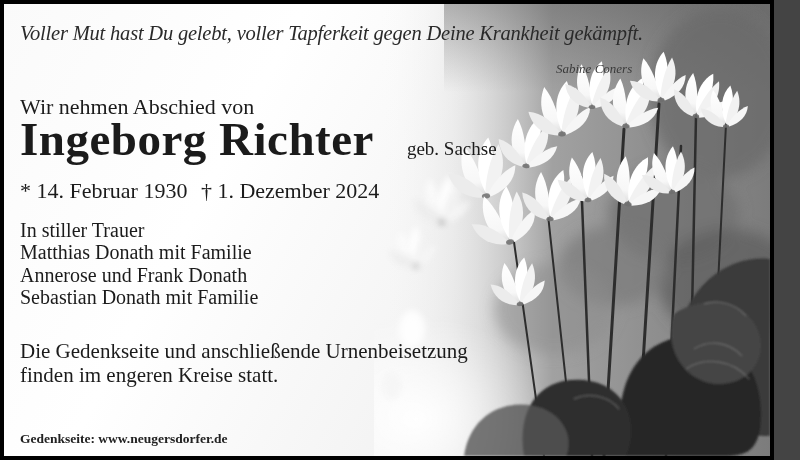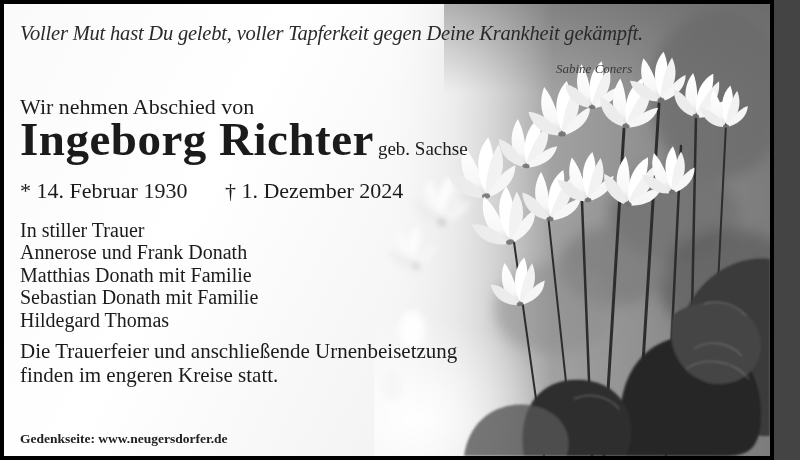--- a/index.html
+++ b/index.html
@@ -27,23 +27,23 @@
     color:#2a2a2a;
     letter-spacing:-0.2px;
   }
   .attribution{
     left:552px !important;top:57px;
     font-style:italic;font-size:13px;color:#3a3a3a;text-align:center;
   }
   .intro{top:90px;font-size:22px;text-align:center;}
   .name-row{top:108px;display:flex;align-items:baseline;text-align:center;}
   .deceased-name{font-size:47px;font-weight:bold;line-height:1.15;letter-spacing:0.5px;}
-  .maiden-name{font-size:19px;margin-left:4px;}
+  .maiden-name{font-size:19px;margin-left:33px;}
   .dates{top:174px;font-size:22px;}
-  .death-date{margin-left:32px;}
+  .death-date{margin-left:8px;}
   .mourners{top:215px;font-size:20px;line-height:22.4px;}
   .ceremony{top:336px;font-size:21px;line-height:23.5px;}
   .place-date{top:392px;font-size:22px;}
   .memorial{top:427px;font-size:13.5px;font-weight:bold;color:#222;}
 </style>
 </head>
 <body>
 
 <div class="sheet">
 
@@ -169,28 +169,27 @@
       <span class="maiden-name">geb. Sachse</span>
     </div>
 
     <div class="dates">
       <span>* 14. Februar 1930</span>
       <span class="death-date">† 1. Dezember 2024</span>
     </div>
 
     <div class="mourners">
       <span style="display:block">In stiller Trauer</span>
+      <span style="display:block">Matthias Donath mit Familie</span>
       <span style="display:block">Annerose und Frank Donath</span>
-      <span style="display:block">Matthias Donath mit Familie</span>
       <span style="display:block">Sebastian Donath mit Familie</span>
-      <span style="display:block">Hildegard Thomas</span>
     </div>
 
     <div class="ceremony">
-      <span style="display:block">Die Trauerfeier und anschließende Urnenbeisetzung</span>
+      <span style="display:block">Die Gedenkseite und anschließende Urnenbeisetzung</span>
       <span style="display:block">finden im engeren Kreise statt.</span>
     </div>
 
 
     <div class="memorial">Gedenkseite: www.neugersdorfer.de</div>
 
   </div>
 </div>
 
 </body></html>

